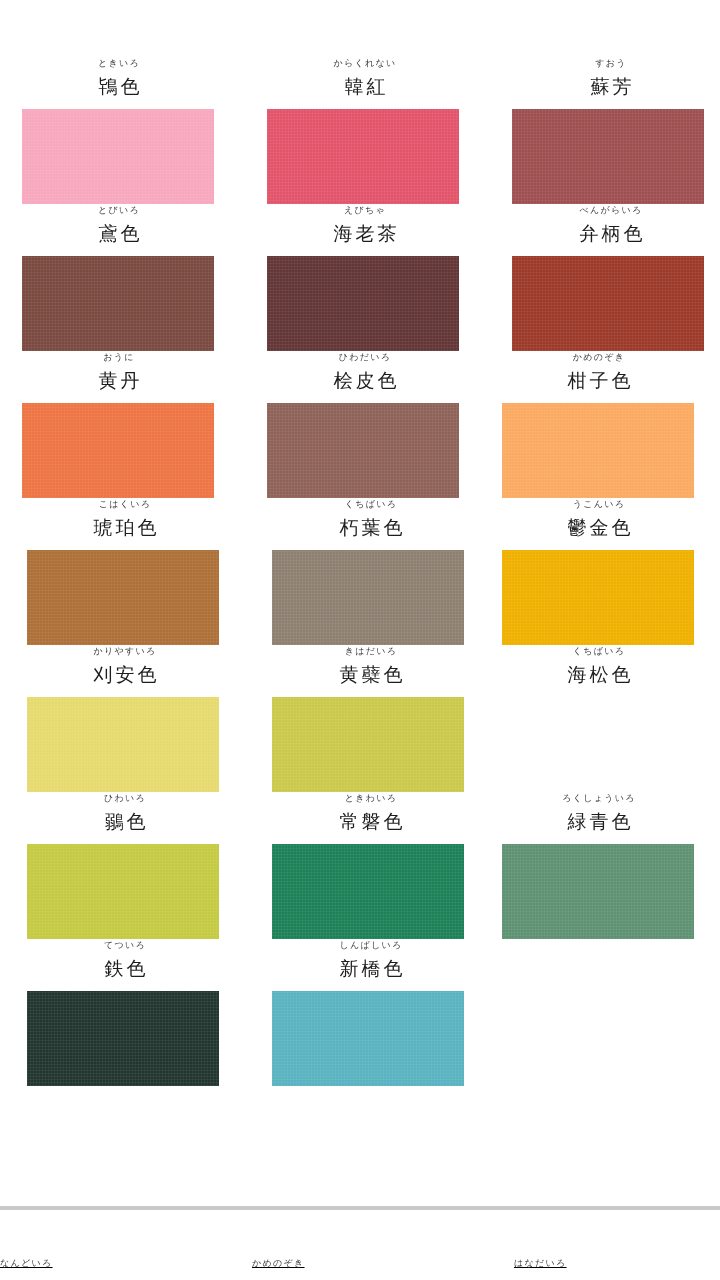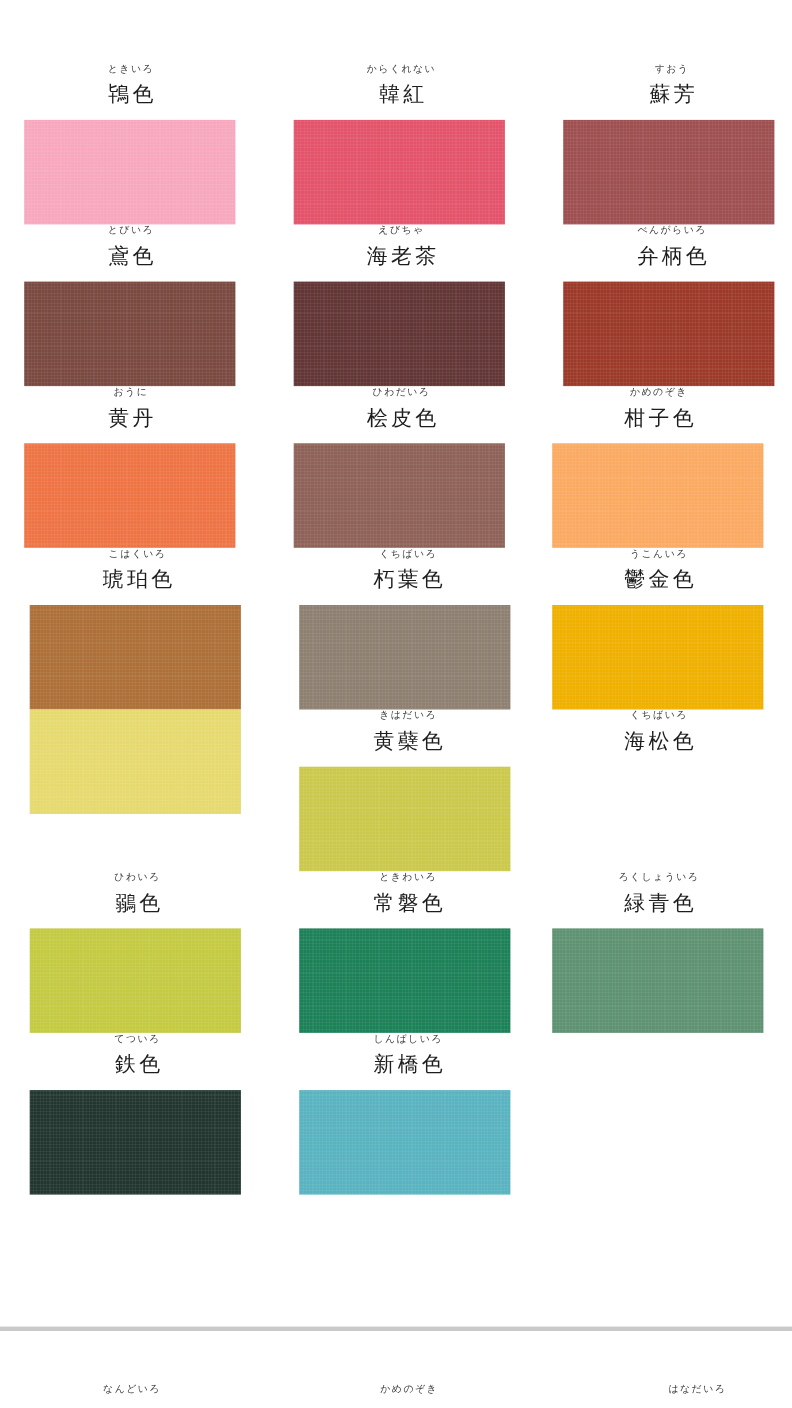--- a/index.html
+++ b/index.html
@@ -114,21 +114,22 @@
   .next-section {
     position: absolute;
     left: 0;
     top: 1258px;
     width: 720px;
     display: grid;
     grid-template-columns: repeat(3, 1fr);
   }
   .next-card {
     width: 240px;
-    text-align: center;
+    text-align: left;
+    text-decoration: underline;
   }
   .next-card .furigana { color: #3b3b3b; }
   .next-col-0 { padding-right: 2px; }
   .next-col-1 { padding-left: 10px; }
   .next-col-2 { padding-left: 22px; }
 </style>
 </head>
 <body>
 
 <div class="page">
@@ -212,20 +213,24 @@
         <div class="swatch-chip" style="background: rgb(142, 128, 113);"></div>
       </div>
       <div class="swatch-card col-0">
         <div class="swatch-labels">
           <span class="furigana">うこんいろ</span>
           <span class="kanji">鬱金色</span>
         </div>
         <div class="swatch-chip" style="background: rgb(239, 176, 0);"></div>
       </div>
       <div class="swatch-card col-1">
+        <div class="swatch-labels">
+          <span class="furigana">かりやすいろ</span>
+          <span class="kanji">刈安色</span>
+        </div>
         <div class="swatch-chip" style="background: rgb(230, 218, 111);"></div>
       </div>
       <div class="swatch-card col-2">
         <div class="swatch-labels">
           <span class="furigana">きはだいろ</span>
           <span class="kanji">黄蘗色</span>
         </div>
         <div class="swatch-chip" style="background: rgb(203, 201, 76);"></div>
       </div>
       <div class="swatch-card col-0">

